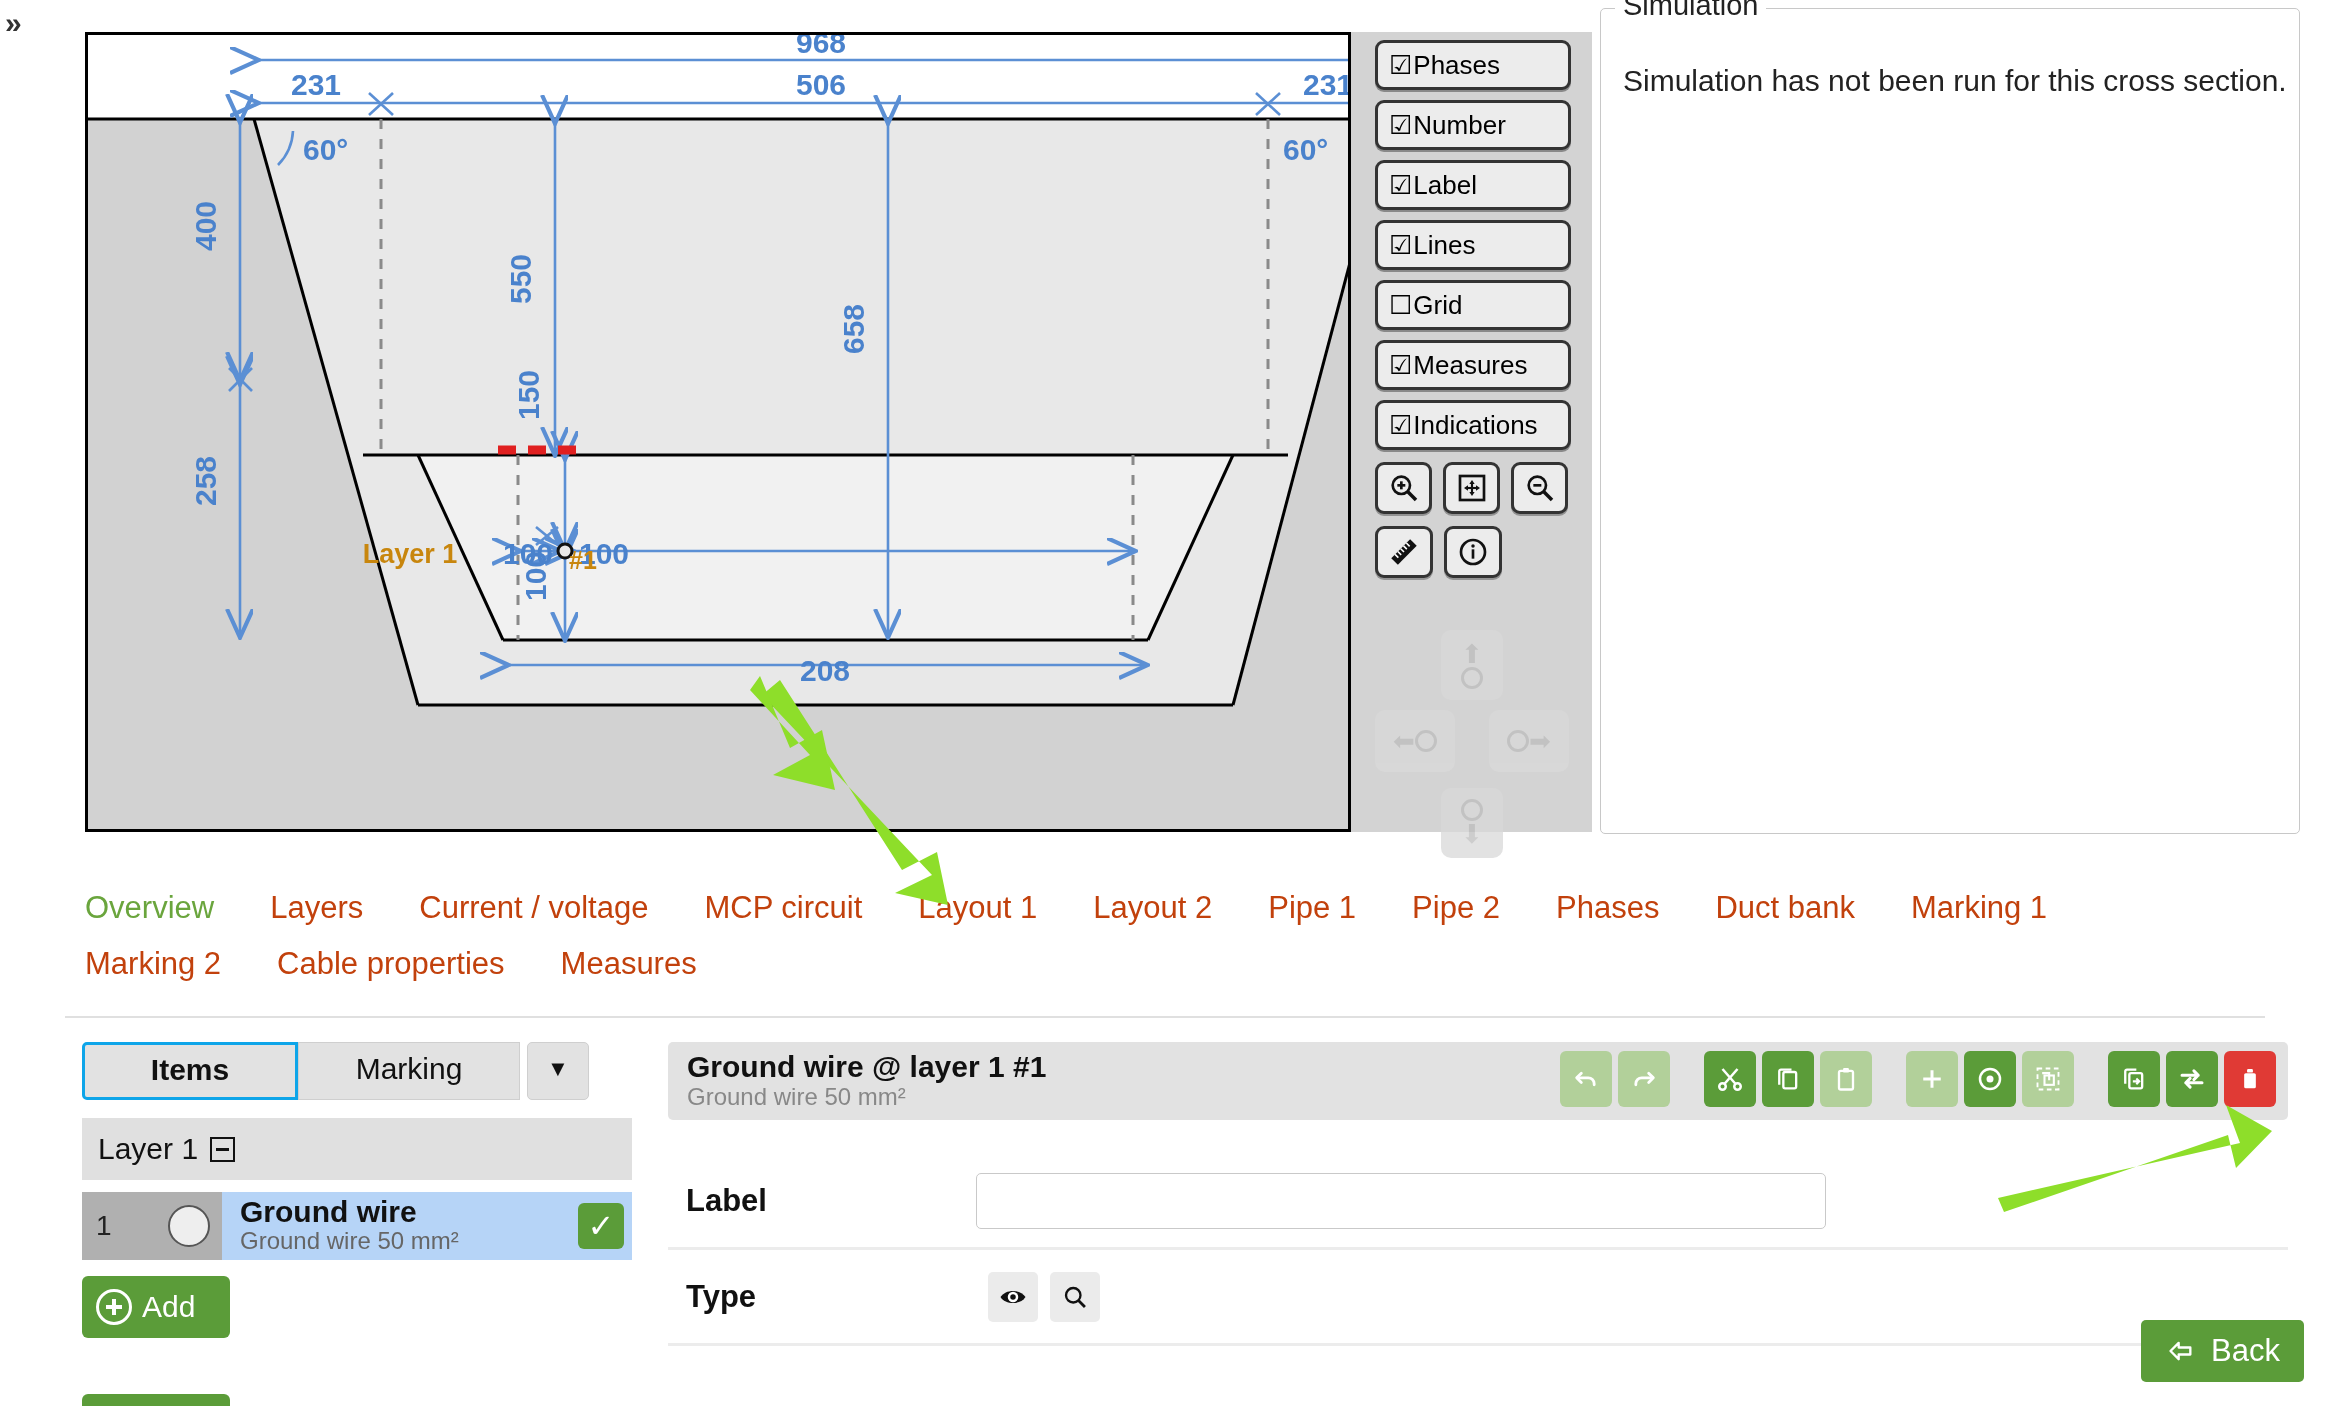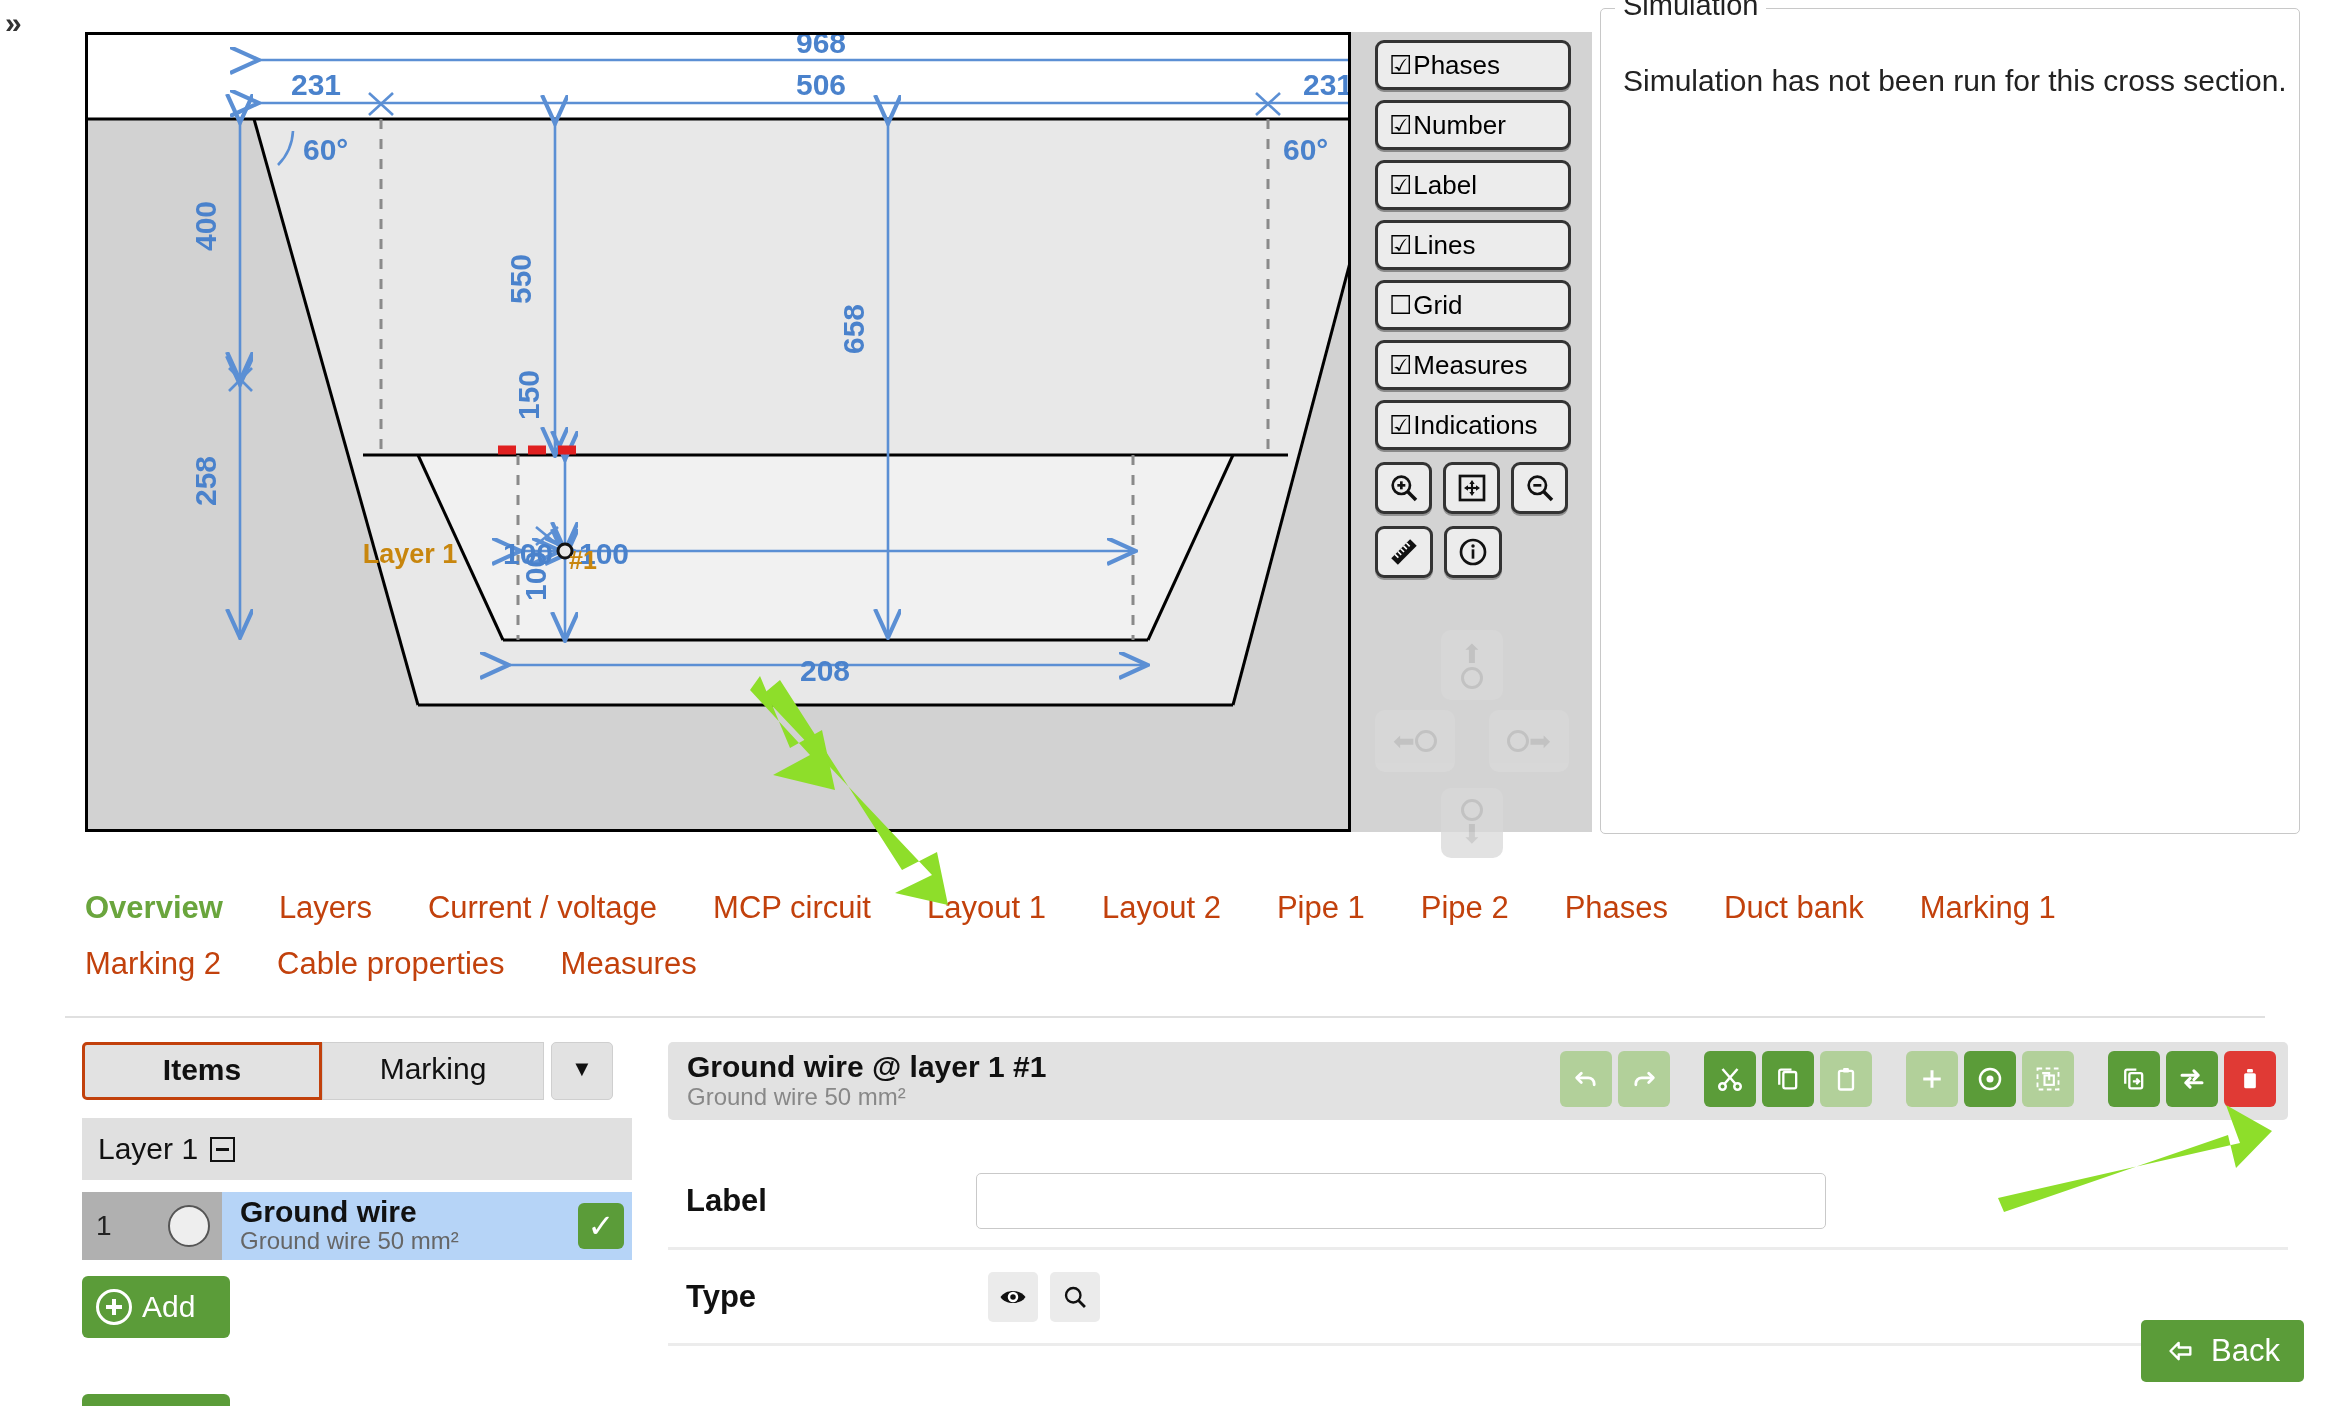--- a/index.html
+++ b/index.html
@@ -98,35 +98,35 @@
   
   #tab-bar {
     position: absolute; left: 85px; top: 880px; width: 2150px;
   }
   .tab-row { display: flex; flex-wrap: nowrap; align-items: center; }
   .tab {
     font-size: 31px; color: #c2410c; cursor: pointer;
     margin-right: 56px; white-space: nowrap;
     padding: 10px 0;
   }
-  .tab.active { color: #6aa53d; font-weight: bold; }
+  .tab.active { color: #6aa53d; }
   #tab-divider {
     position: absolute; left: 65px; top: 1016px; width: 2200px; height: 2px;
     background: #e0e0e0;
   }
 
   
   #items-panel { position: absolute; left: 82px; top: 1042px; width: 550px; }
   #items-tabs { display: flex; align-items: stretch; }
   .seg-tab {
     height: 58px; line-height: 52px; text-align: center;
     background: #e2e2e2; border: 1px solid #cfcfcf;
     font-size: 30px; cursor: pointer; color: #111;
   }
-  #seg-items { width: 240px; font-weight: bold; border: 3px solid #c2410c; border-radius: 5px 0 0 5px; line-height: 50px; }
+  #seg-items { width: 216px; font-weight: bold; border: 3px solid #0ea5e9; border-radius: 5px 0 0 5px; line-height: 50px; }
   #seg-marking { width: 222px; border-radius: 0; }
   #seg-caret { width: 62px; margin-left: 7px; border-radius: 5px; line-height: 52px; font-size: 22px; }
 
   #layer-header {
     margin-top: 18px; width: 550px; height: 62px;
     background: #e0e0e0; display: flex; align-items: center;
     padding-left: 16px; font-size: 30px; color: #111;
   }
   #layer-collapse-icon {
     display: inline-block; margin-left: 12px; width: 25px; height: 25px;

